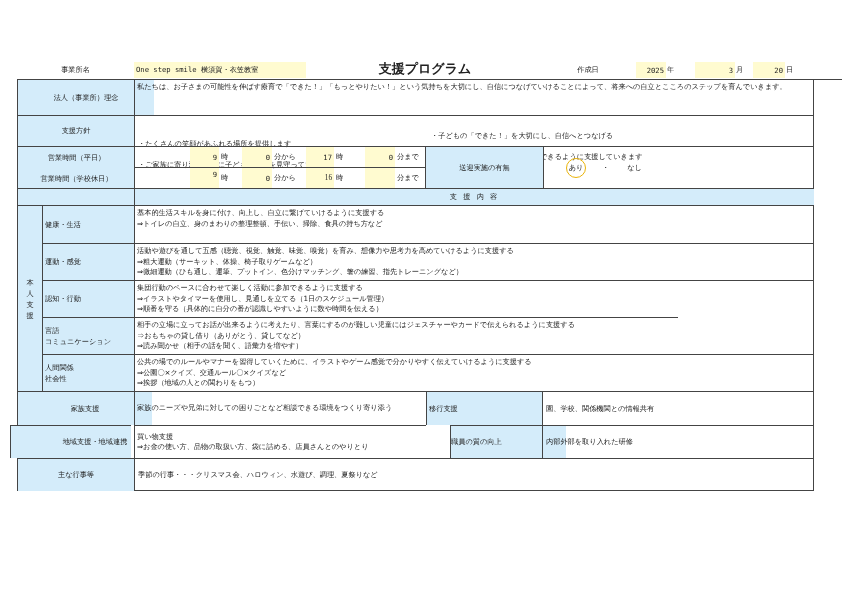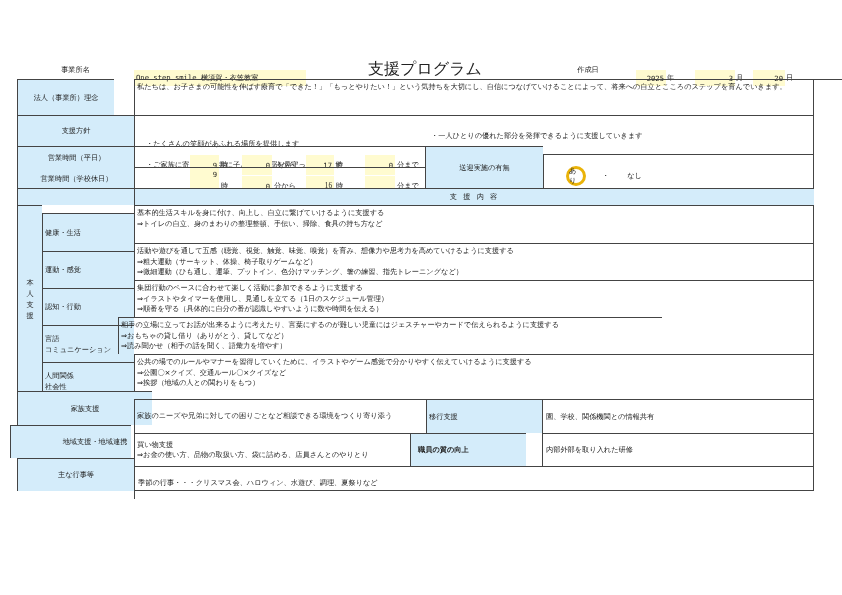--- a/index.html
+++ b/index.html
@@ -3,55 +3,56 @@
 <meta charset="utf-8">
 <style>
   * { box-sizing: border-box; margin: 0; padding: 0; }
   html, body { width: 842px; height: 595px; background: #ffffff; overflow: hidden; }
   body { font-family: "DejaVu Sans", "Liberation Sans", sans-serif; color: #222; position: relative; font-size: 7.2px; }
   .abs { position: absolute; }
   .lbl { background: #d4ecfa; }
   .yel { background: #fffbd0; }
   .cell { position: absolute; border-left: 1px solid #444; border-top: 1px solid #444; }
   .center { display: flex; align-items: center; justify-content: center; text-align: center; }
-  .vcenter { display: flex; align-items: center; margin-top: 8px; }
+  .vcenter { display: flex; align-items: center; }
   .txt { line-height: 10.5px; padding: 2px 2px; white-space: pre-line; }
   .hdr-text { font-size: 7.2px; }
-  .title { font-size: 16px; font-weight: normal; }
+  .title { font-size: 13px; font-weight: bold; }
   .mono { font-family: "DejaVu Sans Mono", "Liberation Mono", monospace; font-size: 7.2px; }
   .num { text-align: right; padding-right: 2px; }
   .frame { position: absolute; left: 17px; top: 79px; width: 797px; height: 412px; border-right: 1px solid #444; border-bottom: 1px solid #444; }
-  .circle { display: inline-flex; align-items: center; justify-content: center; width: 20px; height: 20px; border: 3px solid #eab308; border-radius: 50%; }
+  .circle { display: inline-flex; align-items: center; justify-content: center; width: 20px; height: 20px; border: 1px solid #eab308; border-radius: 50%; }
 </style>
 </head>
 <body>
 
 <div class="abs center hdr-text" style="left:17px; top:62px; width:117px; height:16px;">事業所名</div>
 <div class="abs yel vcenter mono" style="left:134px; top:62px; width:172px; height:16px; padding-left:2px;">One step smile 横須賀・衣笠教室</div>
 <div class="abs center title" style="left:340px; top:60px; width:170px; height:18px;">支援プログラム</div>
 <div class="abs center hdr-text" style="left:563px; top:62px; width:50px; height:16px;">作成日</div>
 <div class="abs yel vcenter mono num" style="left:636px; top:62px; width:30px; height:16px; justify-content:flex-end;">2025</div>
 <div class="abs vcenter hdr-text" style="left:667px; top:62px; width:14px; height:16px;">年</div>
 <div class="abs yel vcenter mono num" style="left:695px; top:62px; width:40px; height:16px; justify-content:flex-end;">3</div>
 <div class="abs vcenter hdr-text" style="left:736px; top:62px; width:14px; height:16px;">月</div>
 <div class="abs yel vcenter mono num" style="left:753px; top:62px; width:32px; height:16px; justify-content:flex-end;">20</div>
 <div class="abs vcenter hdr-text" style="left:786px; top:62px; width:14px; height:16px;">日</div>
 
 <div class="frame"></div>
 
-<div class="cell lbl center" style="left:17px; top:79px; width:97px; height:36px;">法人（事業所）理念</div>
+<div class="cell lbl center" style="left:17px; top:79px; width:137px; height:36px;">法人（事業所）理念</div>
 <div class="cell txt" style="left:134px; top:79px; width:808px; height:36px;">私たちは、お子さまの可能性を伸ばす療育で「できた！」「もっとやりたい！」という気持ちを大切にし、自信につなげていけることによって、将来への自立とこころのステップを育んでいきます。</div>
 
 <div class="cell lbl center" style="left:17px; top:115px; width:117px; height:31px;">支援方針</div>
 <div class="cell" style="left:134px; top:115px; width:680px; height:31px;">
-  <div class="abs txt" style="left:0; top:12px; width:290px; padding:0 11px;">
+  <div class="abs txt" style="left:0; top:12px; width:290px; padding:0 3px;">
     <div>・たくさんの笑顔があふれる場所を提供します</div>
     <div>・ご家族に寄り添い、共に子どもの成長を見守っていきます</div>
   </div>
   <div class="abs txt" style="left:296px; top:4px; width:380px; padding:0;">
+    <div>・子どもの「できた！」を大切にし、自信へとつなげる</div>
     <div>・一人ひとりの優れた部分を発揮できるように支援していきます</div>
   </div>
 </div>
 
 <div class="cell lbl" style="left:17px; top:146px; width:117px; height:42px;">
   <div class="abs center" style="left:0; top:3px; width:117px; height:16px;">営業時間（平日）</div>
   <div class="abs center" style="left:0; top:24px; width:117px; height:16px;">営業時間（学校休日）</div>
 </div>
 
 <div class="cell" style="left:134px; top:146px; width:291px; height:21px;">
@@ -100,35 +101,35 @@
 ⇒粗大運動（サーキット、体操、椅子取りゲームなど）
 ⇒微細運動（ひも通し、運筆、プットイン、色分けマッチング、箸の練習、指先トレーニングなど）</div>
 
 <div class="cell lbl vcenter" style="left:42px; top:280px; width:92px; height:37px; padding-left:2px; white-space:pre-line;">認知・行動</div>
 <div class="cell txt" style="left:134px; top:280px; width:680px; height:37px;">集団行動のペースに合わせて楽しく活動に参加できるように支援する
 ⇒イラストやタイマーを使用し、見通しを立てる（1日のスケジュール管理）
 ⇒順番を守る（具体的に自分の番が認識しやすいように数や時間を伝える）</div>
 
 <div class="cell lbl vcenter" style="left:42px; top:317px; width:92px; height:37px; padding-left:2px; white-space:pre-line; line-height:11px;">言語
 コミュニケーション</div>
-<div class="cell txt" style="left:118px; top:317px; width:544px; height:37px;">相手の立場に立ってお話が出来るように考えたり、言葉にするのが難しい児童にはジェスチャーやカードで伝えられるように支援する
+<div class="cell txt" style="left:134px; top:317px; width:544px; height:37px;font-family:Liberation Serif, serif;">相手の立場に立ってお話が出来るように考えたり、言葉にするのが難しい児童にはジェスチャーやカードで伝えられるように支援する
 ⇒おもちゃの貸し借り（ありがとう、貸してなど）
 ⇒読み聞かせ（相手の話を聞く、語彙力を増やす）</div>
 
 <div class="cell lbl vcenter" style="left:42px; top:354px; width:92px; height:37px; padding-left:2px; white-space:pre-line; line-height:11px;">人間関係
 社会性</div>
 <div class="cell txt" style="left:134px; top:354px; width:680px; height:37px;">公共の場でのルールやマナーを習得していくために、イラストやゲーム感覚で分かりやすく伝えていけるように支援する
 ⇒公園〇×クイズ、交通ルール〇×クイズなど
 ⇒挨拶（地域の人との関わりをもつ）</div>
 
 <div class="cell lbl center" style="left:17px; top:391px; width:135px; height:34px;">家族支援</div>
 <div class="cell vcenter txt" style="left:134px; top:391px; width:292px; height:34px;">家族のニーズや兄弟に対しての困りごとなど相談できる環境をつくり寄り添う</div>
 <div class="cell lbl vcenter" style="left:426px; top:391px; width:116px; height:34px; padding-left:2px;">移行支援</div>
 <div class="cell vcenter" style="left:542px; top:391px; width:272px; height:34px; padding-left:3px;">園、学校、関係機関との情報共有</div>
 
 <div class="cell lbl center" style="left:10px; top:425px; width:121px; height:33px;padding-left:48px;">地域支援・地域連携</div>
 <div class="cell vcenter txt" style="left:134px; top:425px; width:292px; height:33px;">買い物支援
 ⇒お金の使い方、品物の取扱い方、袋に詰める、店員さんとのやりとり</div>
-<div class="cell lbl vcenter" style="left:410px; top:425px; width:116px; height:33px; padding-left:7px;font-weight:bold;">職員の質の向上</div>
+<div class="cell lbl vcenter" style="left:450px; top:425px; width:116px; height:33px; padding-left:0;">職員の質の向上</div>
 <div class="cell vcenter" style="left:542px; top:425px; width:272px; height:33px; padding-left:3px;">内部外部を取り入れた研修</div>
 
 <div class="cell lbl center" style="left:17px; top:458px; width:117px; height:33px;">主な行事等</div>
 <div class="cell vcenter" style="left:134px; top:458px; width:680px; height:33px; padding-left:3px;">季節の行事・・・クリスマス会、ハロウィン、水遊び、調理、夏祭りなど</div>
 
 </body></html>

